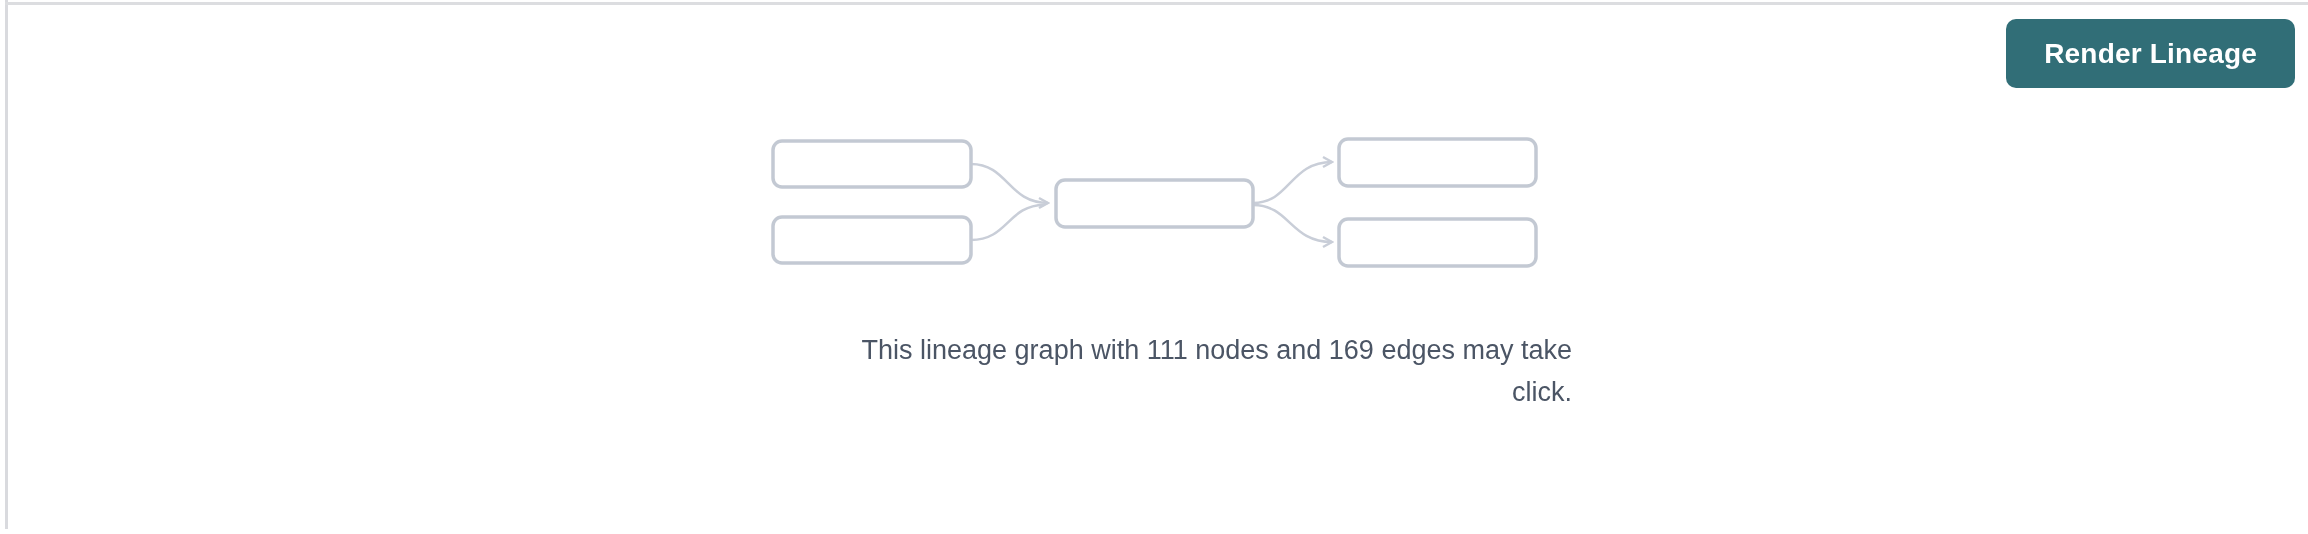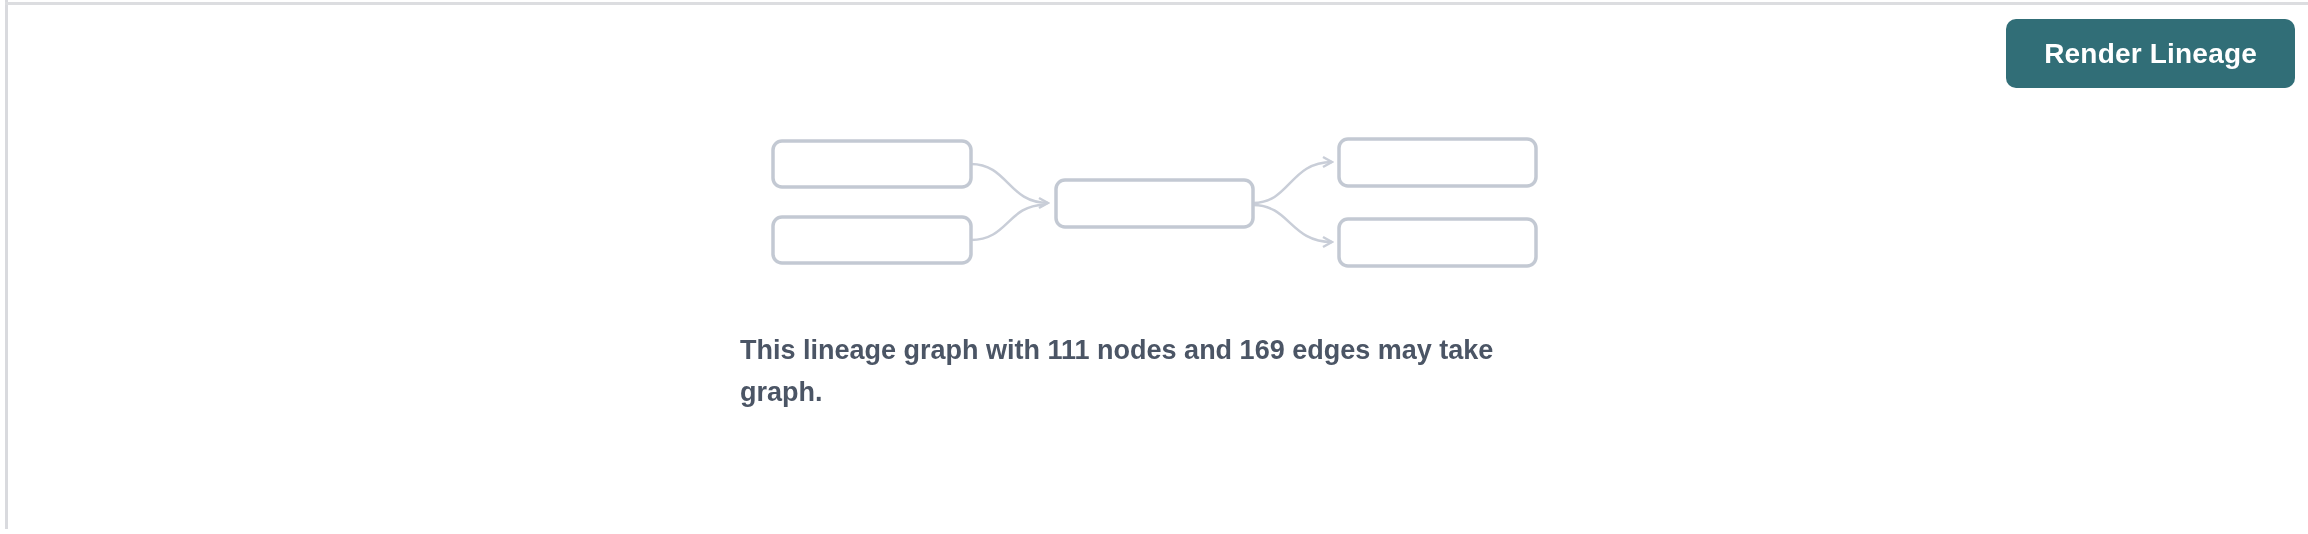--- a/index.html
+++ b/index.html
@@ -37,23 +37,23 @@
   
   .diagram {
     position: absolute; left: 760px; top: 128px;
     width: 790px; height: 150px;
   }
   .diagram svg { display: block; }
 
   
   .message {
     position: absolute; left: 740px; top: 329px; width: 832px;
-    text-align: left;
+    text-align: right;
     color: #4b5565;
-    font-size: 27px; font-weight: bold;
+    font-size: 27px; font-weight: normal;
     line-height: 42px;
   }
 </style>
 </head>
 <body>
 
 <div class="panel">
 
   <div class="edge-left"></div>
   <div class="edge-top"></div>
@@ -76,16 +76,16 @@
       <rect x="13" y="13" width="198" height="46" rx="9" fill="#ffffff" stroke-width="3.5" stroke="#c3c9d3"></rect>
       <rect x="13" y="89" width="198" height="46" rx="9" fill="#ffffff" stroke-width="3.5" stroke="#c3c9d3"></rect>
       <rect x="296" y="52" width="197" height="47" rx="9" fill="#ffffff" stroke-width="3.5" stroke="#c3c9d3"></rect>
       <rect x="579" y="11" width="197" height="47" rx="9" fill="#ffffff" stroke-width="3.5" stroke="#c3c9d3"></rect>
       <rect x="579" y="91" width="197" height="47" rx="9" fill="#ffffff" stroke-width="3.5" stroke="#c3c9d3"></rect>
     </svg>
   </div>
 
   <div class="message">
     <div>This lineage graph with 111 nodes and 169 edges may take</div>
-    <div>graph.</div>
+    <div>click.</div>
   </div>
 
 </div>
 
 </body></html>

